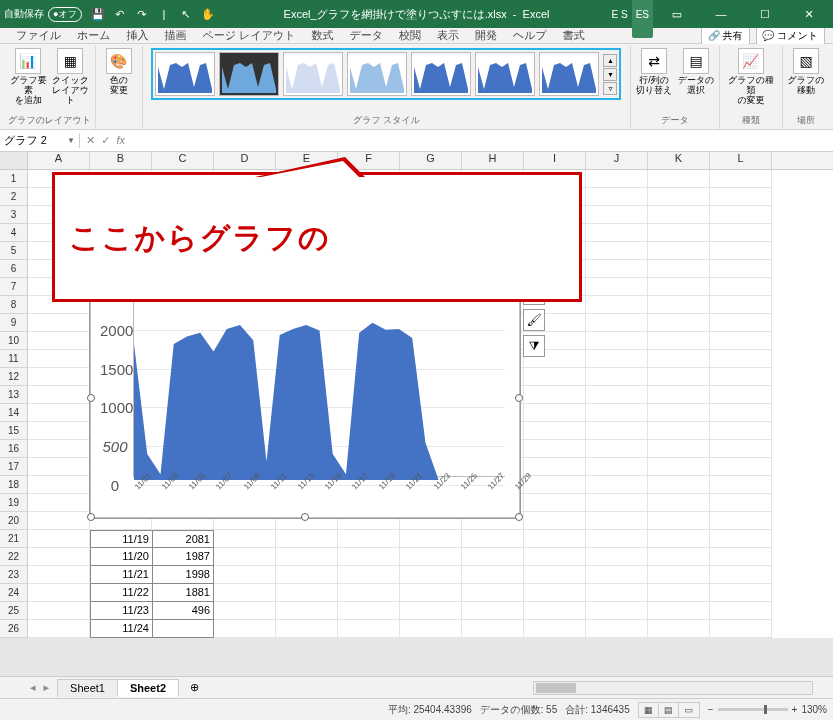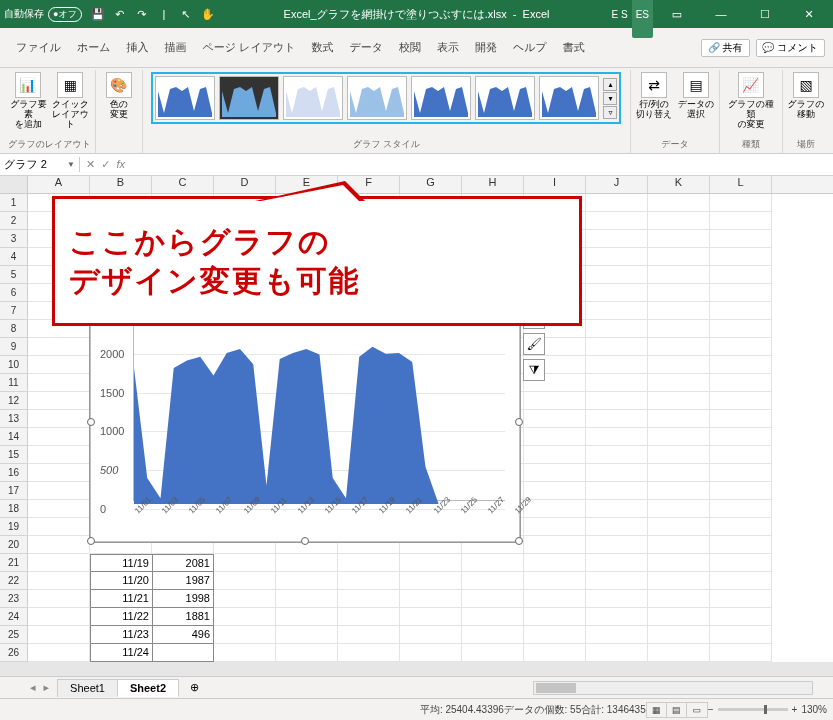--- a/index.html
+++ b/index.html
@@ -11,21 +11,21 @@
   .titlebar .autosave { display: flex; align-items: center; gap: 4px; font-size: 10px; }
   .autosave-pill { display:inline-flex; align-items:center; border:1px solid #fff; border-radius:8px; padding:0 4px; font-size:9px; }
   .titlebar .qat { display: flex; gap: 6px; margin-left: 8px; }
   .qat .qicon { width: 16px; height: 16px; display: flex; align-items: center; justify-content: center; color:#fff; }
   .titlebar .title { position: absolute; left: 50%; transform: translateX(-50%); font-size: 11px; color:#fff; white-space:nowrap; }
   .titlebar .right { margin-left: auto; display: flex; align-items: center; gap: 4px; }
   .winbtn { width: 40px; height: 28px; display: flex; align-items: center; justify-content: center; color:#fff; }
   .userbadge { background:#3a8a5f; padding:18px 4px; border-radius:2px; font-size:10px; }
 
   
-  .tabs { background:#f3f2f1; display:flex; align-items:center; height:40px; padding:0 8px; gap:2px; border-bottom:1px solid #d0d0d0; }
+  .tabs { background:#f3f2f1; display:flex; align-items:center; height:16px; padding:0 8px; gap:2px; border-bottom:1px solid #d0d0d0; }
   .tab { padding:2px 8px; font-size:11px; color:#444; }
   .tab.active { color:#217346; font-weight:bold; border-bottom:2px solid #217346; }
   .tabs .spacer { flex:1; }
   .tabbtn { border:1px solid #c0c0c0; background:#fff; padding:1px 6px; font-size:10px; border-radius:2px; margin-left:4px; display:flex; align-items:center; gap:2px;}
 
   
   .ribbon { background:#f3f2f1; height:86px; display:flex; align-items:stretch; padding:2px 4px 0; border-bottom:1px solid #d0d0d0; position:relative; }
   .rgroup { display:flex; flex-direction:column; align-items:center; justify-content:space-between; border-right:1px solid #d8d8d8; padding:2px 4px 0; }
   .rgroup:last-child { border-right:none; }
   .rgroup .buttons { display:flex; gap:4px; align-items:flex-start; flex:1;}
@@ -64,21 +64,21 @@
   .chartbox { position:absolute; left:62px; top:108px; width:430px; height:240px; background:#fff; border:1px solid #bfbfbf; outline:1px solid #999; }
   .chartbox .handle { position:absolute; width:8px; height:8px; background:#fff; border:1px solid #666; border-radius:50%; }
   .h-tl{top:-4px;left:-4px}.h-tr{top:-4px;right:-4px}.h-bl{bottom:-4px;left:-4px}.h-br{bottom:-4px;right:-4px}
   .h-t{top:-4px;left:50%;margin-left:-4px}.h-b{bottom:-4px;left:50%;margin-left:-4px}
   .h-l{left:-4px;top:50%;margin-top:-4px}.h-r{right:-4px;top:50%;margin-top:-4px}
   .sidebtns { position:absolute; right:-26px; top:4px; display:flex; flex-direction:column; gap:4px;}
   .sidebtn { width:22px; height:22px; border:1px solid #999; background:#fff; display:flex; align-items:center; justify-content:center; font-size:12px; }
 
   .chartinner { position:absolute; inset:6px; }
   .plot { position:absolute; left:36px; top:6px; right:8px; bottom:34px; border-left:1px solid #bbb; border-bottom:1px solid #bbb;}
-  .ytick { position:absolute; left:-34px; width:30px; text-align:left; font-size:11px; color:#555; transform:translateY(-50%);}
+  .ytick { position:absolute; left:-34px; width:30px; text-align:center; font-size:15px; color:#555; transform:translateY(-50%);}
   .gline { position:absolute; left:0; right:0; border-top:1px solid #e8e8e8; }
   .xlabels { position:absolute; left:36px; right:8px; bottom:2px; height:30px; }
   .xlab { position:absolute; bottom:0; font-size:8px; color:#555; transform:rotate(-45deg); transform-origin:left top; white-space:nowrap;}
   .area-svg { position:absolute; inset:0; }
 
   
   .callout { position:absolute; left:24px; top:2px; width:530px; height:130px; background:#fff; border:3px solid #cc0000; z-index:50; display:flex; flex-direction:column; justify-content:center; padding:8px 14px;}
   .callout-text { color:#cc0000; font-size:30px; font-weight:bold; line-height:1.3; letter-spacing:2px;}
   .callout-tail { position:absolute; top:-18px; left:200px; width:0; height:0; }
   .callout-tail::before { content:''; position:absolute; border-left:90px solid transparent; border-right:20px solid transparent; border-bottom:20px solid #cc0000; top:0; left:0;}
@@ -95,21 +95,21 @@
   .sheettabs { position:absolute; bottom:22px; left:0; right:0; height:22px; background:#f3f2f1; display:flex; align-items:center; border-top:1px solid #ccc; padding-left:30px; gap:0;}
   .stab { padding:2px 12px; border:1px solid #ccc; border-bottom:none; background:#eee; font-size:11px; margin-right:-1px;}
   .stab.active { background:#fff; border-bottom:1px solid #fff; font-weight:bold;}
   .stab.add { width:24px; text-align:center; background:transparent; border:none;}
   .hscroll { margin-left:auto; width:280px; height:14px; background:#eee; border:1px solid #ccc; position:relative; margin-right:20px;}
   .hscroll .thumb { position:absolute; left:2px; top:1px; width:40px; height:10px; background:#c4c4c4;}
 
   
   .status { position:absolute; bottom:0; left:0; right:0; height:22px; background:#f3f2f1; border-top:1px solid #ccc; display:flex; align-items:center; font-size:10px; color:#444; padding:0 6px;}
   .status .sl { margin-right:14px; }
-  .status .sr { margin-left:auto; display:flex; align-items:center; gap:0;}
+  .status .sr { margin-left:auto; display:flex; align-items:center; gap:8px;}
   .viewbtns { display:flex; border:1px solid #ccc;}
   .viewbtn { width:20px; height:14px; border-right:1px solid #ccc; display:flex; align-items:center; justify-content:center; font-size:9px;}
   .zoom { display:flex; align-items:center; gap:4px;}
   .zslider { width:70px; height:3px; background:#ccc; position:relative;}
   .zslider .zthumb { position:absolute; left:46px; top:-3px; width:3px; height:9px; background:#666;}
 </style>
 </head>
 <body>
 
 <div class="titlebar">
@@ -694,21 +694,20 @@
             <div class="cell"></div>
             <div class="cell"></div>
             <div class="cell"></div>
             <div class="cell"></div>
           </div>
         </div>
 
       <div class="callout">
         <div class="callout-tail"></div>
         <div class="callout-text">ここからグラフの</div>
-        <div class="callout-text">デザイン変更も可能</div>
       </div>
 
       <div class="chartbox">
         <div class="handle h-tl"></div>
         <div class="handle h-t"></div>
         <div class="handle h-tr"></div>
         <div class="handle h-l"></div>
         <div class="handle h-r"></div>
         <div class="handle h-bl"></div>
         <div class="handle h-b"></div>

